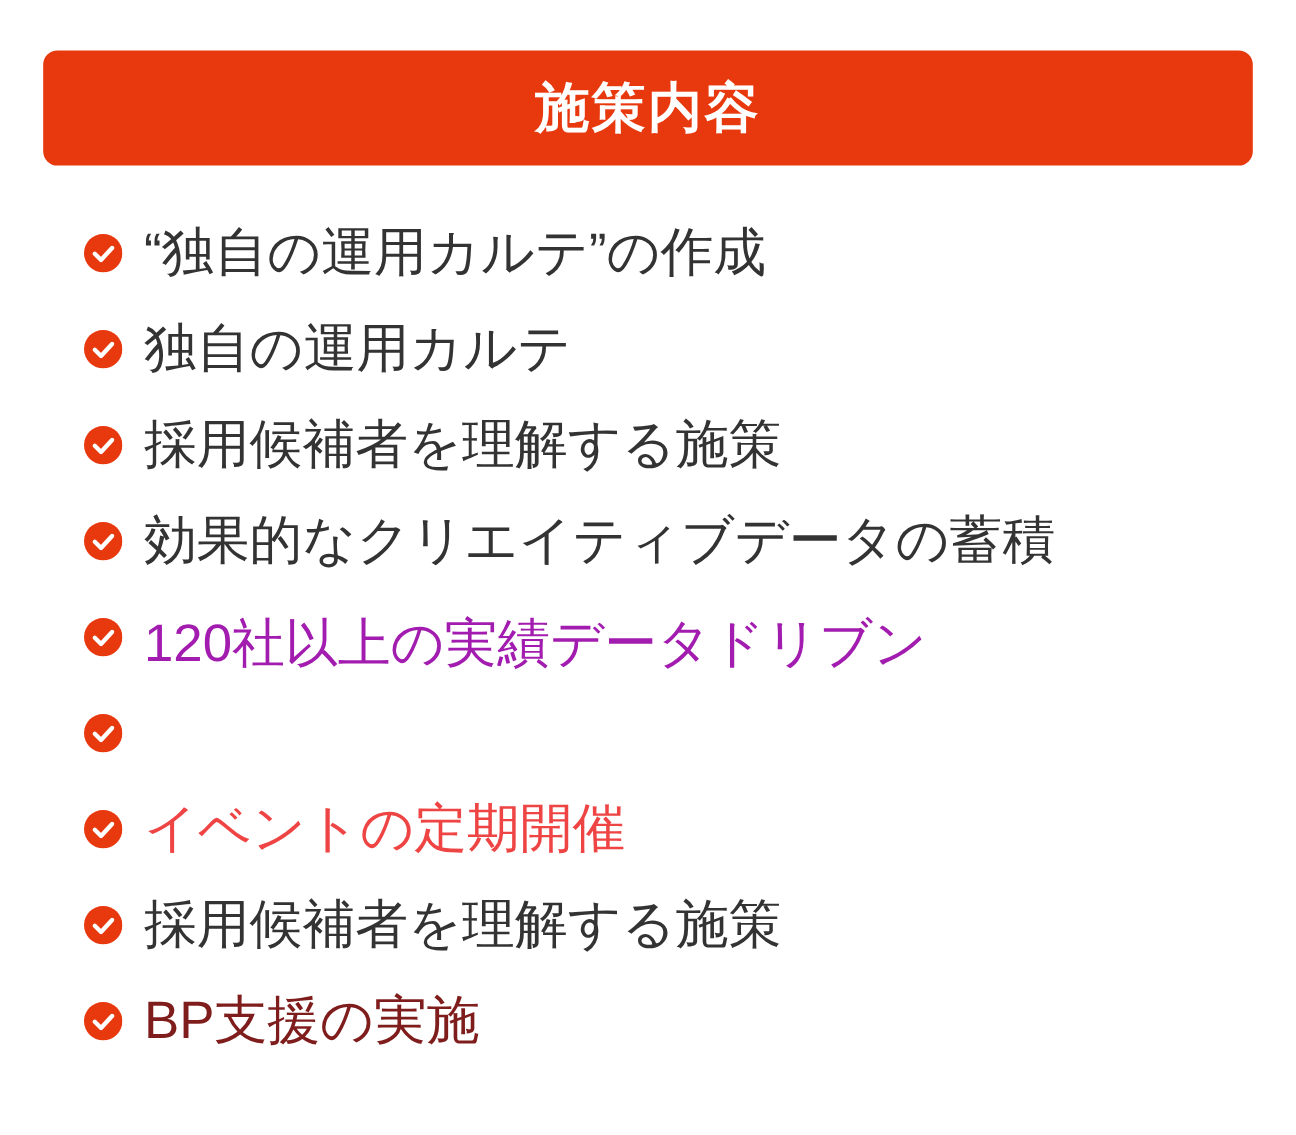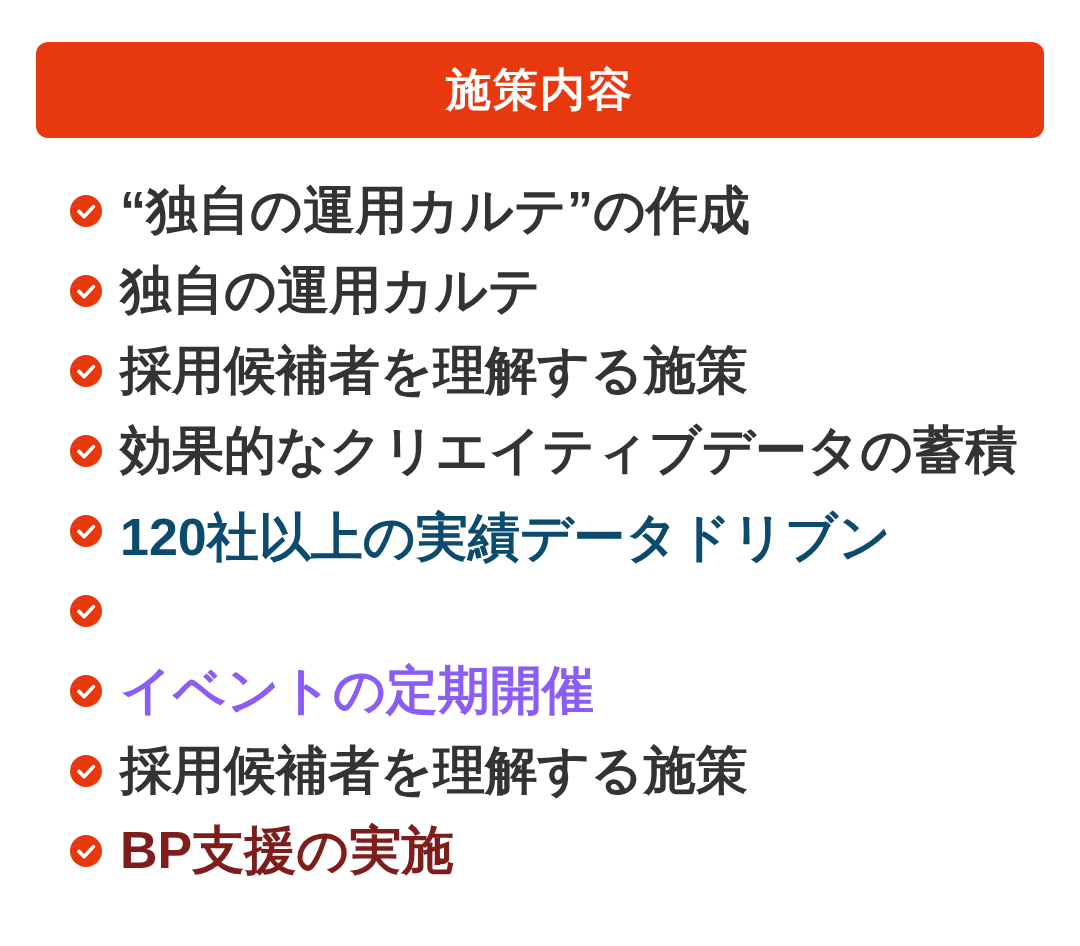--- a/index.html
+++ b/index.html
@@ -36,22 +36,22 @@
     margin-bottom: 32px;
   }
   .check-icon {
     width: 32px;
     height: 32px;
     flex: 0 0 32px;
     margin-right: 18px;
     display: inline-flex;
   }
   .item-label {
-    font-size: 52px;
-    font-weight: 700;
+    font-size: 44px;
+    font-weight: 400;
     color: #333333;
     line-height: 1.1;
     white-space: nowrap;
   }
 </style>
 </head>
 <body style="background: rgb(255, 255, 255);">
 
 <div class="banner" style="background: rgb(232, 56, 13);">
   <span class="banner-title" style="color: rgb(255, 255, 255); text-align: right;">施策内容</span>
@@ -98,40 +98,40 @@
     <span class="item-label" style="color: rgb(51, 51, 51);">効果的なクリエイティブデータの蓄積</span>
   </li>
 
   <li class="list-item">
     <span class="check-icon">
       <svg viewBox="0 0 32 32" width="32" height="32" aria-hidden="true">
         <circle class="icon-circle" cx="16" cy="16" r="16" fill="#e8380d"></circle>
         <path class="icon-check" d="M9 16.5 L14.2 21.6 L23.4 11.6" fill="none" stroke="#ffffff" stroke-width="3.6" stroke-linecap="round" stroke-linejoin="round"></path>
       </svg>
     </span>
-    <span class="item-label" style="color: #0c4a6e; margin-top: 13px;">120社以上の実績データドリブン</span>
+    <span class="item-label" style="color: #a21caf; margin-top: 13px;">120社以上の実績データドリブン</span>
   </li>
 
   <li class="list-item">
     <span class="check-icon">
       <svg viewBox="0 0 32 32" width="32" height="32" aria-hidden="true">
         <circle class="icon-circle" cx="16" cy="16" r="16" fill="#e8380d"></circle>
         <path class="icon-check" d="M9 16.5 L14.2 21.6 L23.4 11.6" fill="none" stroke="#ffffff" stroke-width="3.6" stroke-linecap="round" stroke-linejoin="round"></path>
       </svg>
     </span>
   </li>
 
   <li class="list-item">
     <span class="check-icon">
       <svg viewBox="0 0 32 32" width="32" height="32" aria-hidden="true">
         <circle class="icon-circle" cx="16" cy="16" r="16" fill="#e8380d"></circle>
         <path class="icon-check" d="M9 16.5 L14.2 21.6 L23.4 11.6" fill="none" stroke="#ffffff" stroke-width="3.6" stroke-linecap="round" stroke-linejoin="round"></path>
       </svg>
     </span>
-    <span class="item-label" style="color: #8b5cf6;">イベントの定期開催</span>
+    <span class="item-label" style="color: #ef4444;">イベントの定期開催</span>
   </li>
 
   <li class="list-item">
     <span class="check-icon">
       <svg viewBox="0 0 32 32" width="32" height="32" aria-hidden="true">
         <circle class="icon-circle" cx="16" cy="16" r="16" fill="#e8380d"></circle>
         <path class="icon-check" d="M9 16.5 L14.2 21.6 L23.4 11.6" fill="none" stroke="#ffffff" stroke-width="3.6" stroke-linecap="round" stroke-linejoin="round"></path>
       </svg>
     </span>
     <span class="item-label" style="color: rgb(51, 51, 51);">採用候補者を理解する施策</span>

